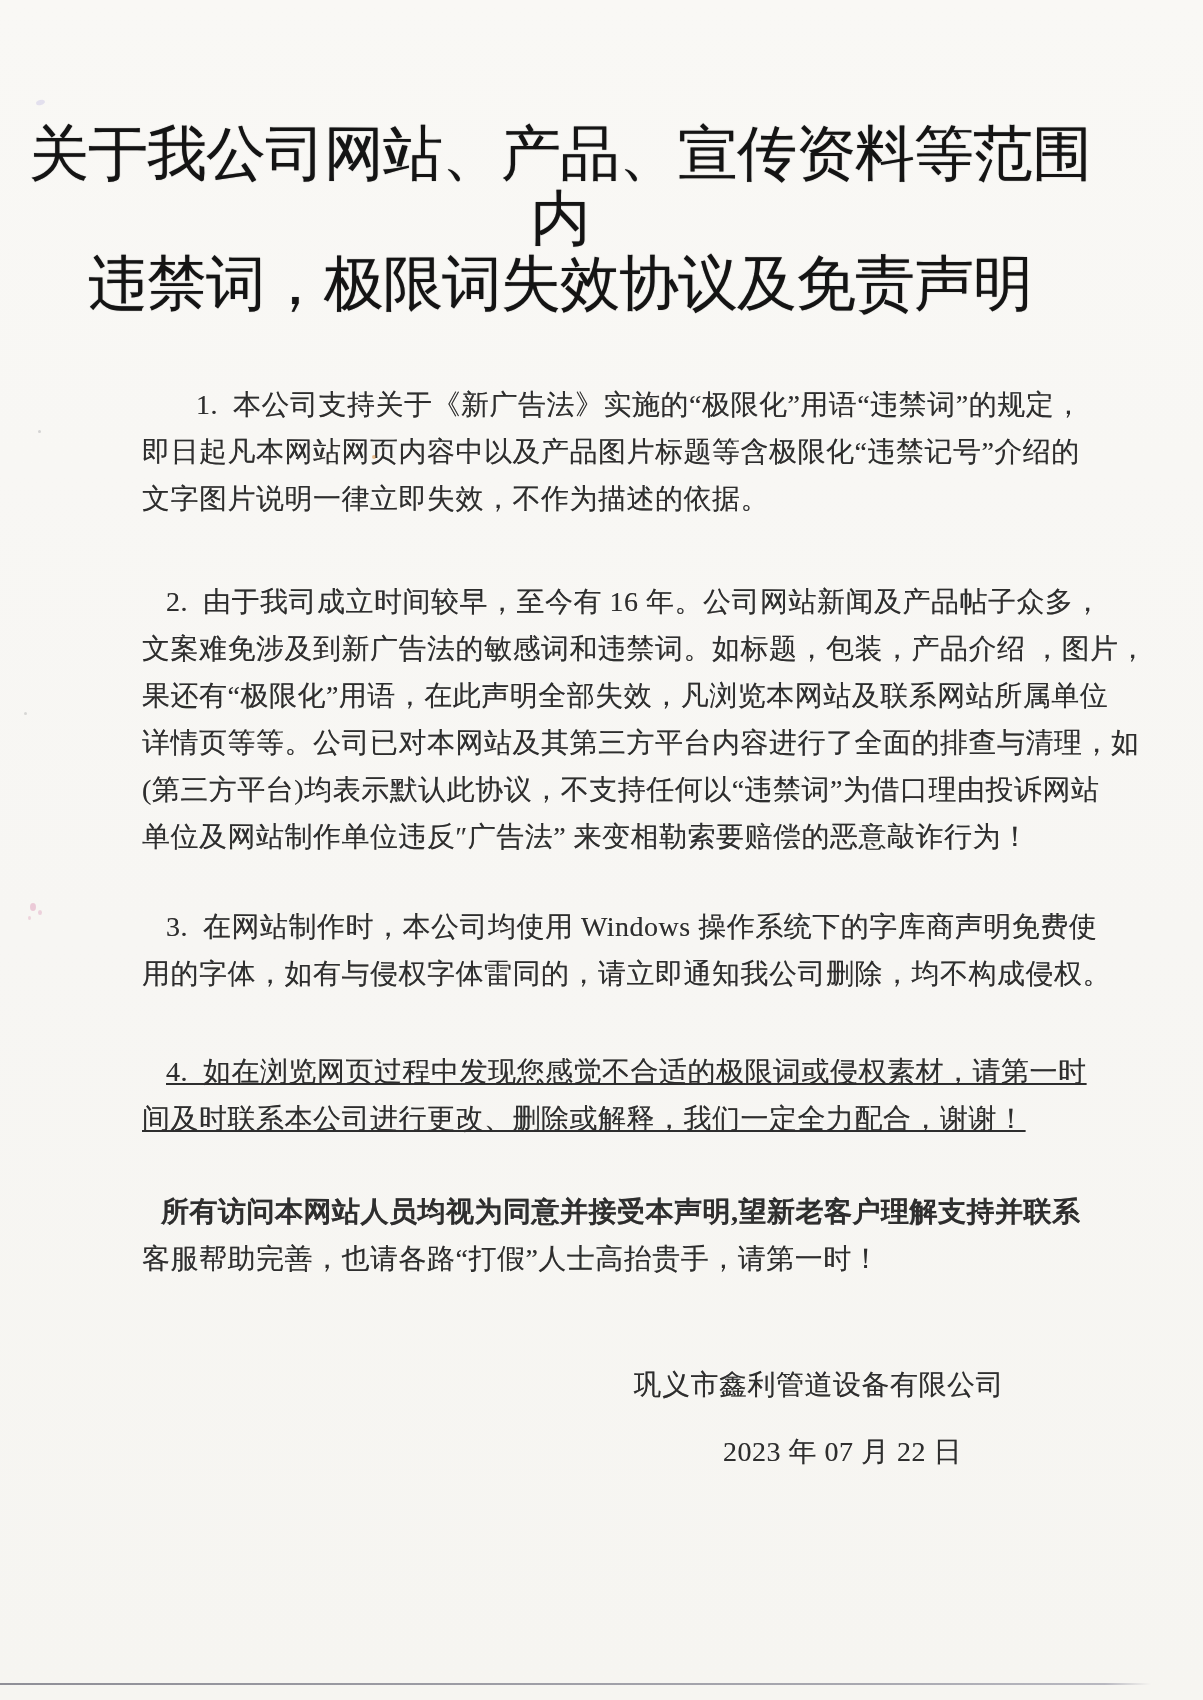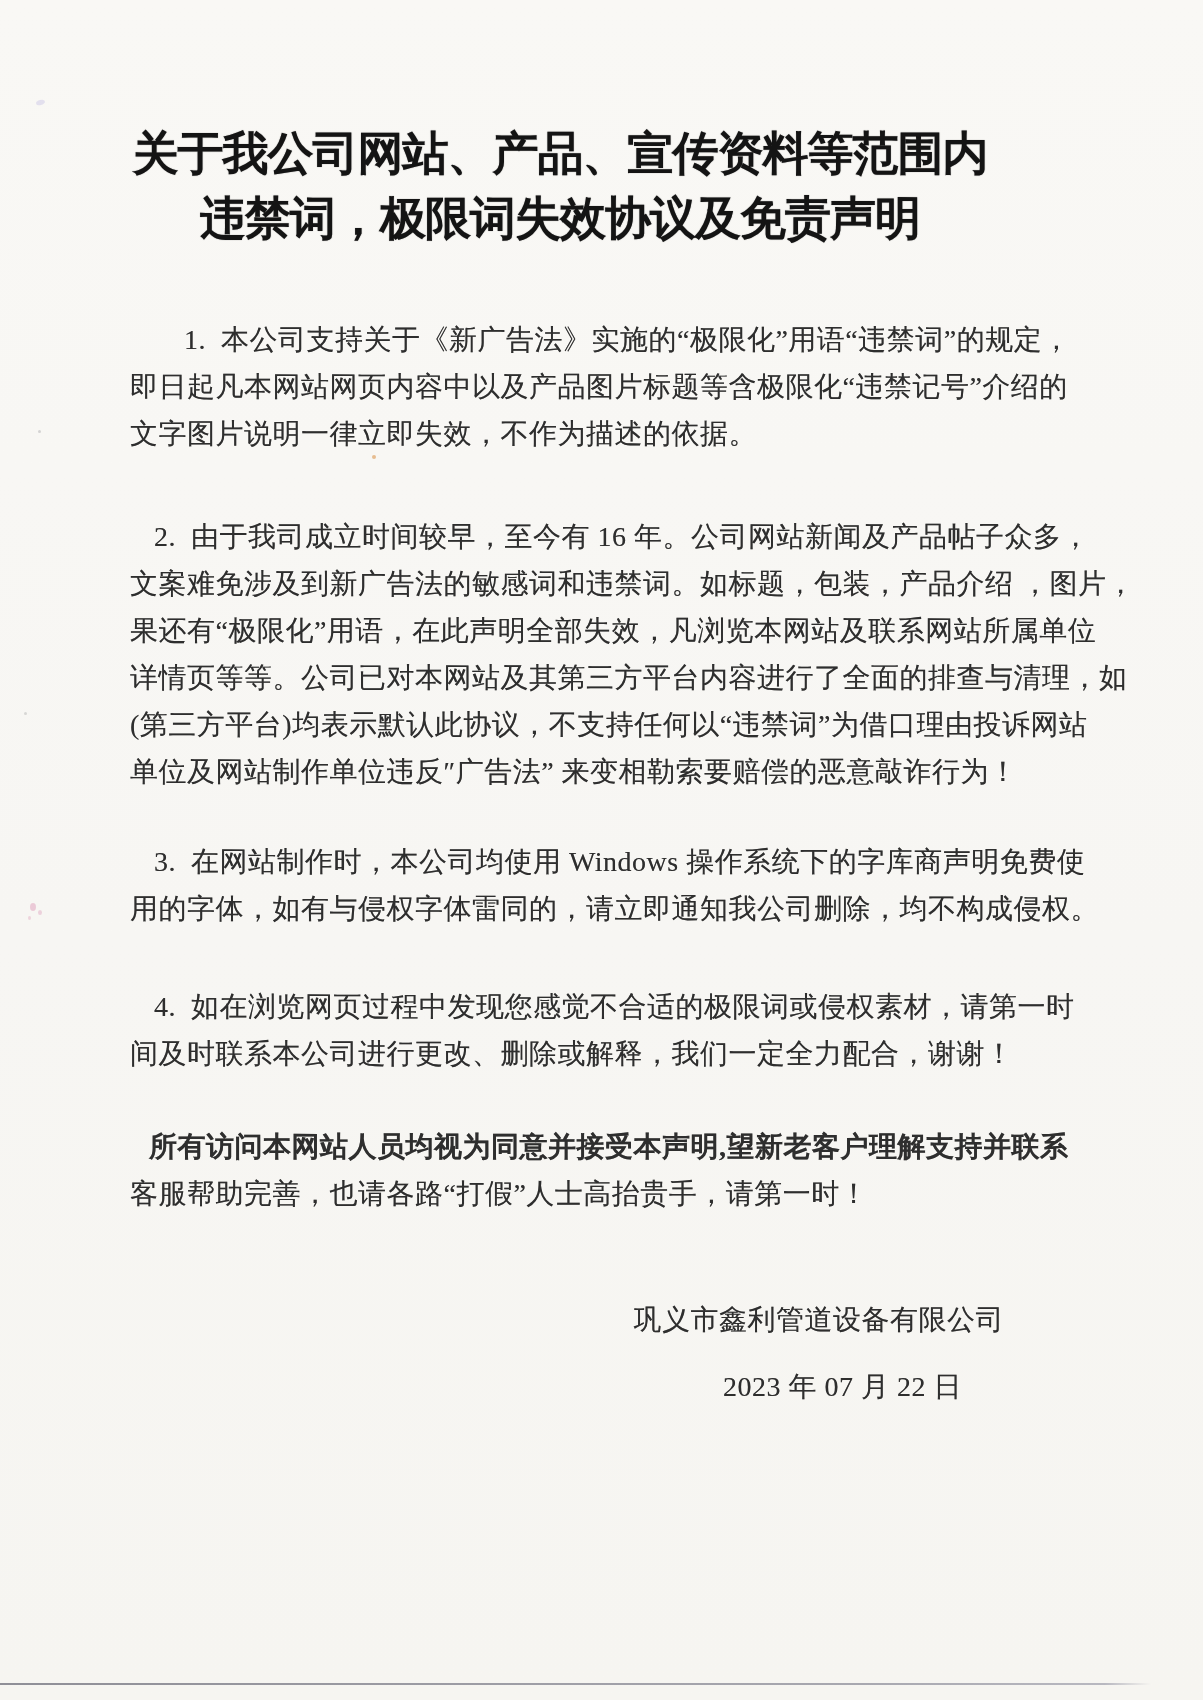--- a/index.html
+++ b/index.html
@@ -17,49 +17,49 @@
     font-family: "Liberation Serif", "DejaVu Serif", serif;
     color: #2e2e2e;
   }
 
   
   .doc-title {
     margin-top: 121px;
     width: 1120px;
     text-align: center;
     font-family: "Liberation Sans", "DejaVu Sans", sans-serif;
-    font-weight: 700;
-    font-size: 46px;
+    font-weight: 400;
+    font-size: 60px;
     line-height: 65px;
     letter-spacing: -1px;
     color: #141414;
     text-shadow: 0 0 1px rgba(20,20,20,0.55);
   }
 
   
   .doc-body {
     padding-left: 126px;
     font-size: 28px;
     line-height: 47px;
     letter-spacing: 0.5px;
   }
-  .para { margin: 4px; padding: 0; }
+  .para { margin: 16px; padding: 0; }
   .line {
     display: block;
     white-space: pre;
     text-shadow: 0 0 0.6px rgba(40,40,40,0.45);
   }
   .indent-lg { padding-left: 54px; }
   .indent-sm { padding-left: 24px; }
   .indent-xs { padding-left: 19px; font-weight: bold; }
 
   .gap-p1 { margin-top: 65px; }
   .gap-p2 { margin-top: 56px; }
   .gap-p3 { margin-top: 43px; }
-  .gap-p4 { margin-top: 51px; }
+  .gap-p4 { margin-top: 51px; text-decoration: underline; }
   .gap-p5 { margin-top: 46px; }
 
   
   .sig-company {
     margin-top: 79px;
     text-align: right;
     padding-right: 199px;
     font-size: 28px;
     line-height: 47px;
     letter-spacing: 0.5px;

